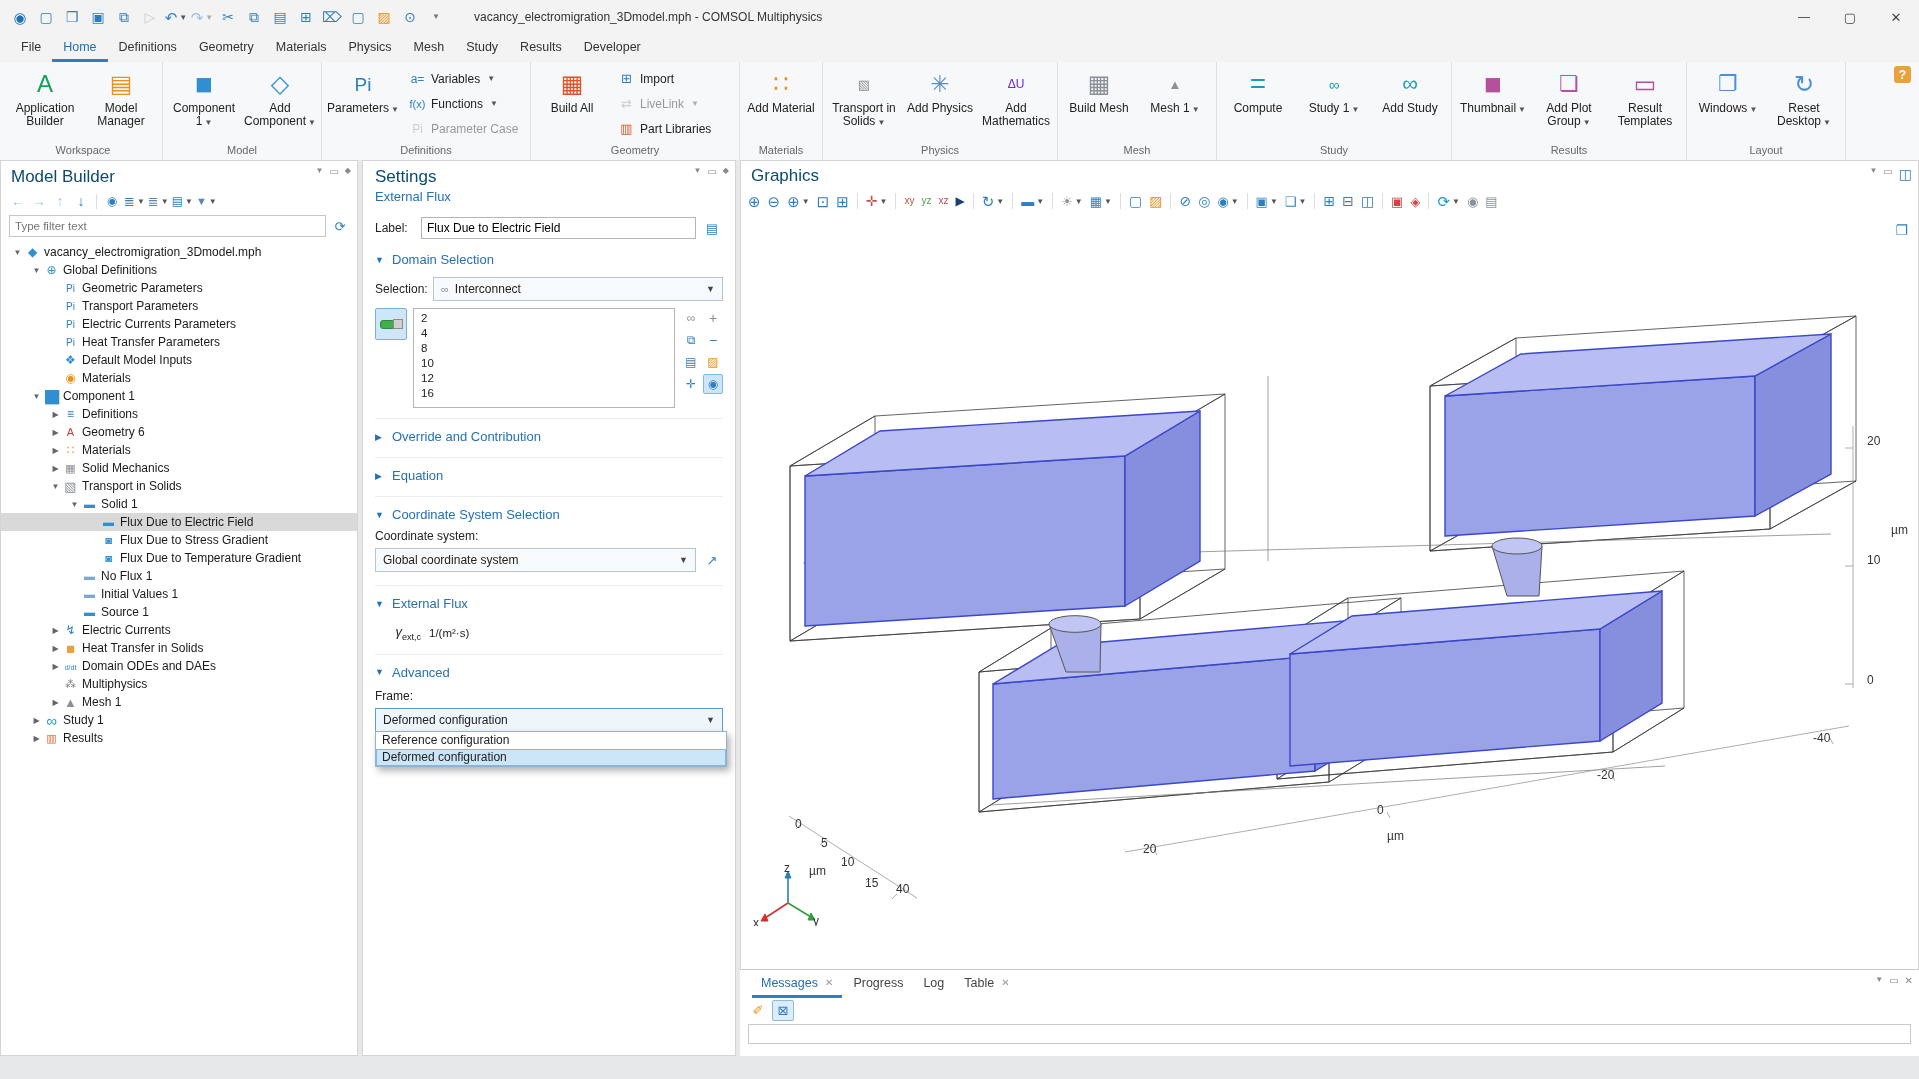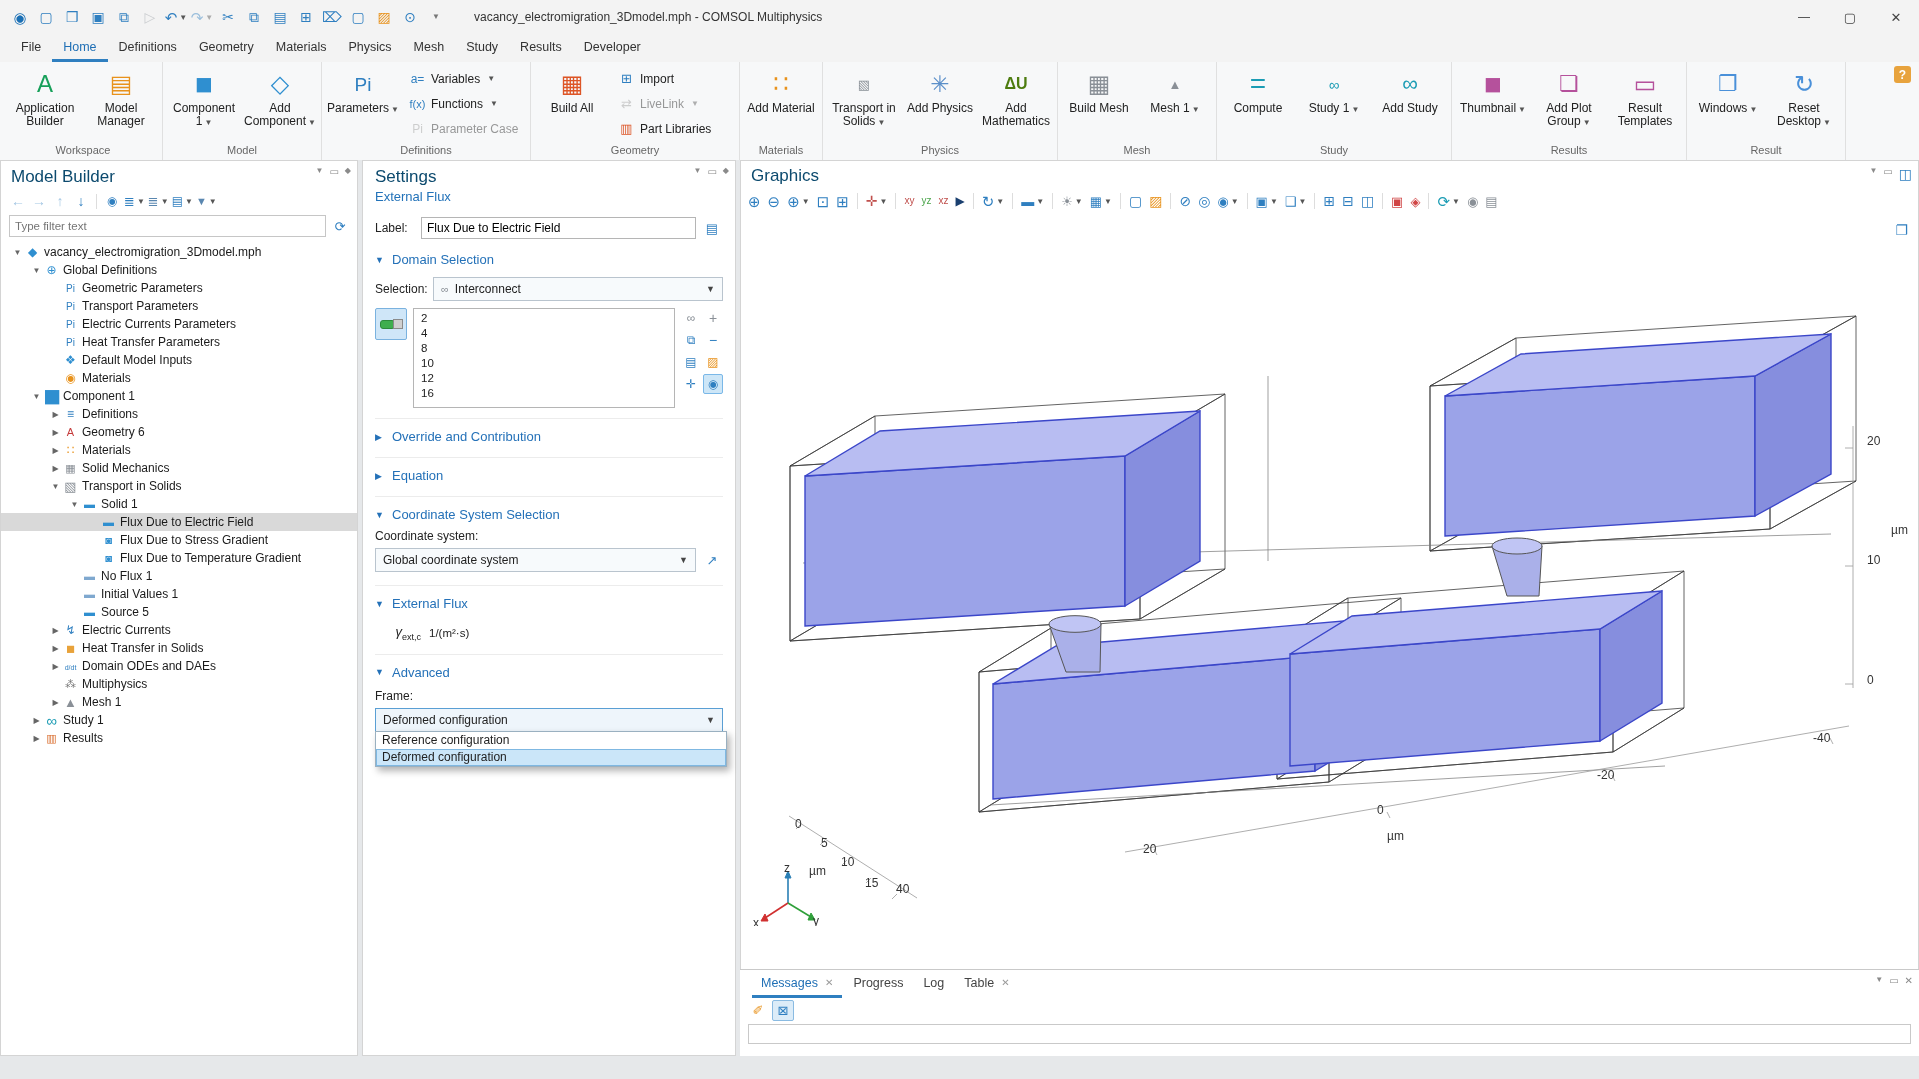--- a/index.html
+++ b/index.html
@@ -307,21 +307,21 @@
             <div class="lb">Transport in Solids<span class="crt">▼</span></div>
           </div>
           <div class="rbtn">
             <div class="ic">
               <span class="gl" style="color: rgb(91, 143, 201); font-size: 23px;">✳</span>
             </div>
             <div class="lb">Add Physics</div>
           </div>
           <div class="rbtn">
             <div class="ic">
-              <span class="gl" style="color: #4d7c0f; font-size: 16px; font-weight: bold;">ΔU</span>
+              <span class="gl" style="color: #6d28d9; font-size: 12px;">ΔU</span>
             </div>
             <div class="lb">Add Mathematics</div>
           </div>
         </div>
         <div class="rgl">Physics</div>
       </div>
       <div class="rgroup">
         <div class="ritems">
           <div class="rbtn">
             <div class="ic">
@@ -392,21 +392,21 @@
             </div>
             <div class="lb">Windows<span class="crt">▼</span></div>
           </div>
           <div class="rbtn">
             <div class="ic">
               <span class="gl" style="color: rgb(74, 144, 217); font-size: 24px;">↻</span>
             </div>
             <div class="lb">Reset Desktop<span class="crt">▼</span></div>
           </div>
         </div>
-        <div class="rgl">Result</div>
+        <div class="rgl">Layout</div>
       </div>
       <div class="helpbtn">?</div>
     </div>
 
   <div class="main">
 
     <div class="panel mb">
       <div class="mb-head">
         <span class="ptitle">Model Builder</span>
         <span class="pcorner" id="mb-corner">
@@ -571,21 +571,21 @@
           <div class="trow">
             <span style="width: 67px; flex: 0 0 auto;"></span>
             <span class="texp" style="color: rgb(102, 102, 102);"></span>
             <span class="tico"><span class="gl" style="color: rgb(127, 168, 207); font-size: 11px;">▬</span></span>
             <span class="tlabel">Initial Values 1</span>
           </div>
           <div class="trow">
             <span style="width: 67px; flex: 0 0 auto;"></span>
             <span class="texp" style="color: rgb(102, 102, 102);"></span>
             <span class="tico"><span class="gl" style="color: rgb(47, 143, 208); font-size: 11px;">▬</span></span>
-            <span class="tlabel">Source 5</span>
+            <span class="tlabel">Source 1</span>
           </div>
           <div class="trow">
             <span style="width: 48px; flex: 0 0 auto;"></span>
             <span class="texp" style="color: rgb(102, 102, 102);">▶</span>
             <span class="tico"><span class="gl" style="color: rgb(47, 127, 192); font-size: 12px;">↯</span></span>
             <span class="tlabel">Electric Currents</span>
           </div>
           <div class="trow">
             <span style="width: 48px; flex: 0 0 auto;"></span>
             <span class="texp" style="color: rgb(102, 102, 102);">▶</span>

